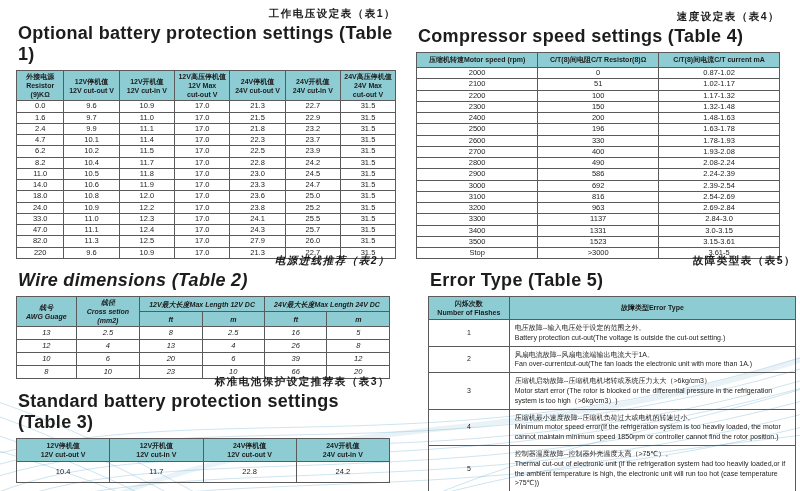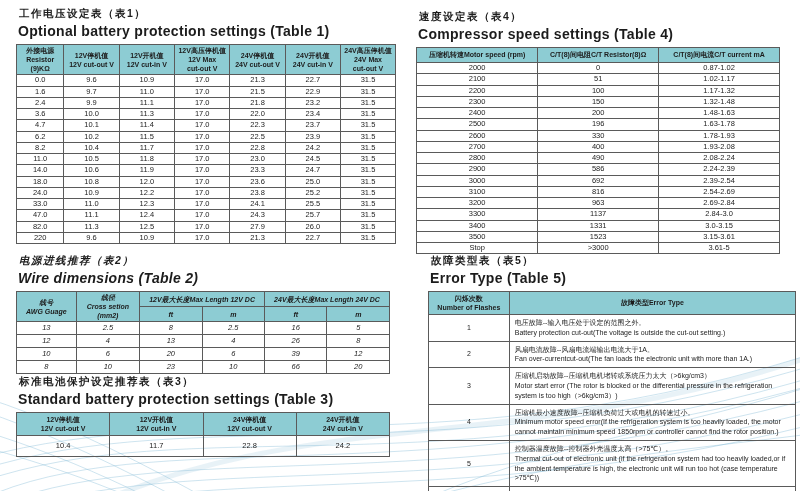--- a/index.html
+++ b/index.html
@@ -9,22 +9,22 @@
     width: 800px; height: 491px;
     background: #ffffff;
     overflow: hidden;
     font-family: "Liberation Sans", "DejaVu Sans", sans-serif;
     color: #1c1c1c;
   }
   .waves { position:absolute; left:0; top:0; width:800px; height:491px; pointer-events:none; }
   .waves path { fill:none; stroke:#7db8d4; stroke-width:1; opacity:.38; }
   .waves path.thick { stroke-width:5; opacity:.18; }
   .block { position:absolute; z-index:2; }
-  h2.zh { font-size:10.5px; font-weight:bold; letter-spacing:1.5px; margin:0 0 2px 3px; }
-  h3.en { font-size:14px; font-weight:bold; letter-spacing:.3px; margin:0 0 5px 2px; }
+  h2.zh { font-size:10.5px; font-weight:bold; letter-spacing:1.5px; margin:0 0 2px 3px;text-align:right; }
+  h3.en { font-size:18px; font-weight:bold; letter-spacing:.3px; margin:0 0 5px 2px; }
   table.tbl {
     width:100%; border-collapse:collapse; table-layout:fixed;
     background:transparent; border:1.5px solid #3c3c3c;
   }
   .tbl th, .tbl td {
     border:1px solid #5a5a5a; text-align:center; vertical-align:middle;
     white-space:pre-line; padding:1px 2px; overflow:hidden;
   }
   .tbl th { background:#8dccd3; font-weight:bold; font-size:7px; line-height:1.3; }
   .tbl td { font-size:7.5px; line-height:1.1; background:transparent; }
@@ -123,29 +123,20 @@
           <tr>
             <td>2.4</td>
             <td>9.9</td>
             <td>11.1</td>
             <td>17.0</td>
             <td>21.8</td>
             <td>23.2</td>
             <td>31.5</td>
           </tr>
           <tr>
-            <td>3.6</td>
-            <td>10.0</td>
-            <td>11.3</td>
-            <td>17.0</td>
-            <td>22.0</td>
-            <td>23.4</td>
-            <td>31.5</td>
-          </tr>
-          <tr>
             <td>4.7</td>
             <td>10.1</td>
             <td>11.4</td>
             <td>17.0</td>
             <td>22.3</td>
             <td>23.7</td>
             <td>31.5</td>
           </tr>
           <tr>
             <td>6.2</td>

